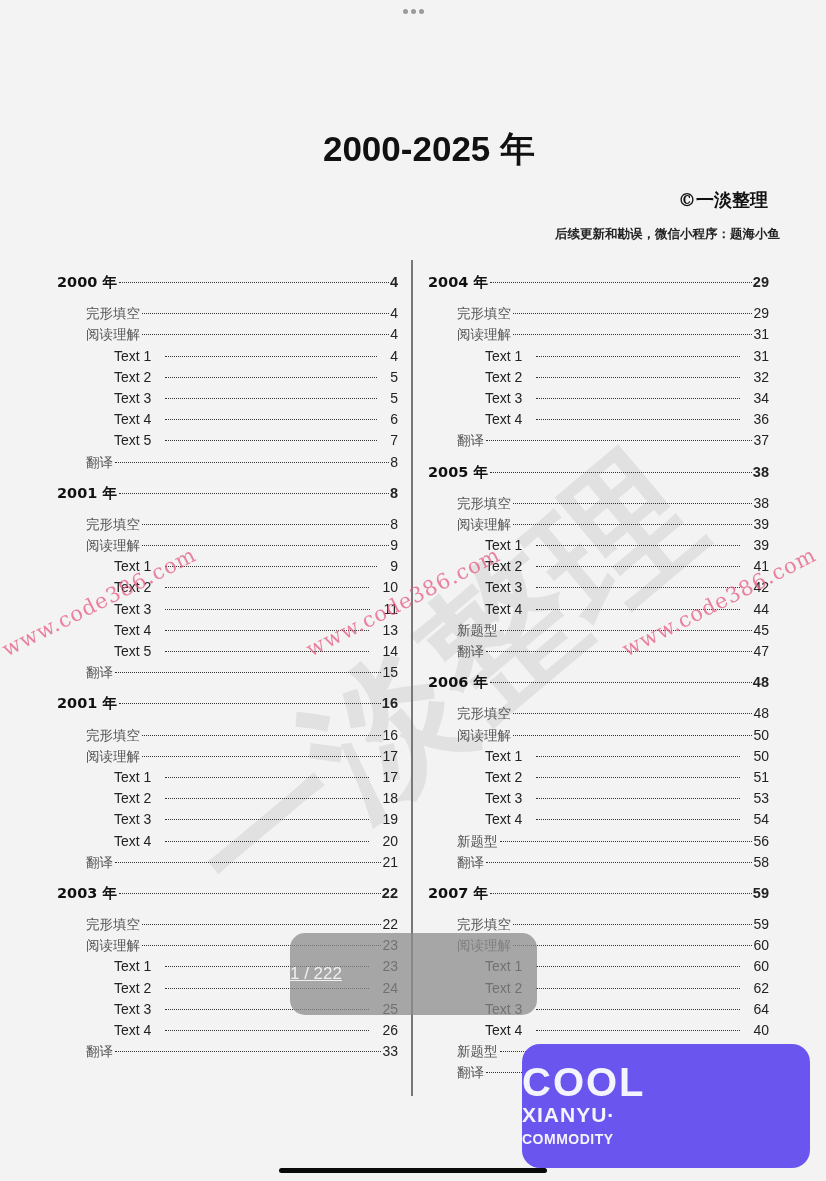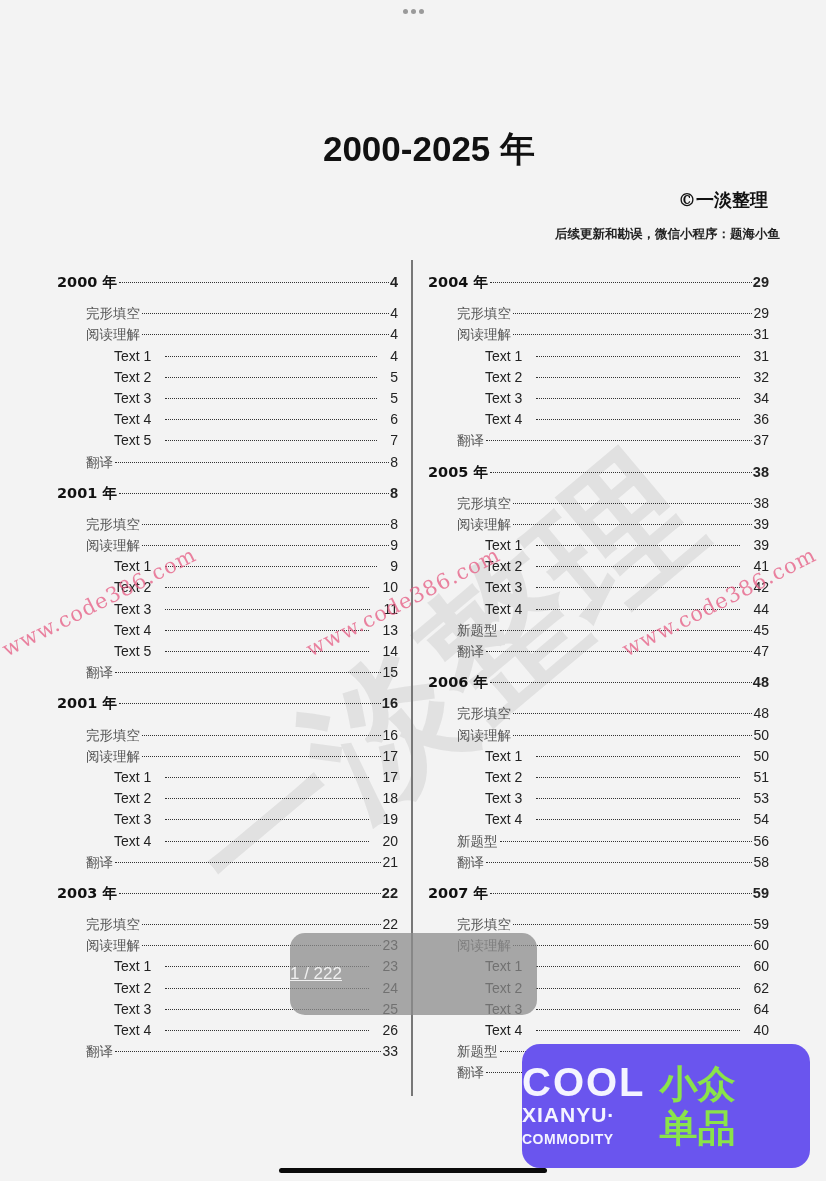--- a/index.html
+++ b/index.html
@@ -495,20 +495,16 @@
   <div class="page-indicator">
     <span>1 / 222</span>
   </div>
 
   <div class="ad-badge">
     <div class="ad-left">
       <span class="ad-cool">COOL</span>
       <span class="ad-xianyu">XIANYU·</span>
       <span class="ad-commodity">COMMODITY</span>
     </div>
-    <div class="ad-right">
-      <span>小众</span>
-      <span>单品</span>
-    </div>
   </div>
 
   <div class="home-indicator"></div>
 </div>
 
 </body></html>

